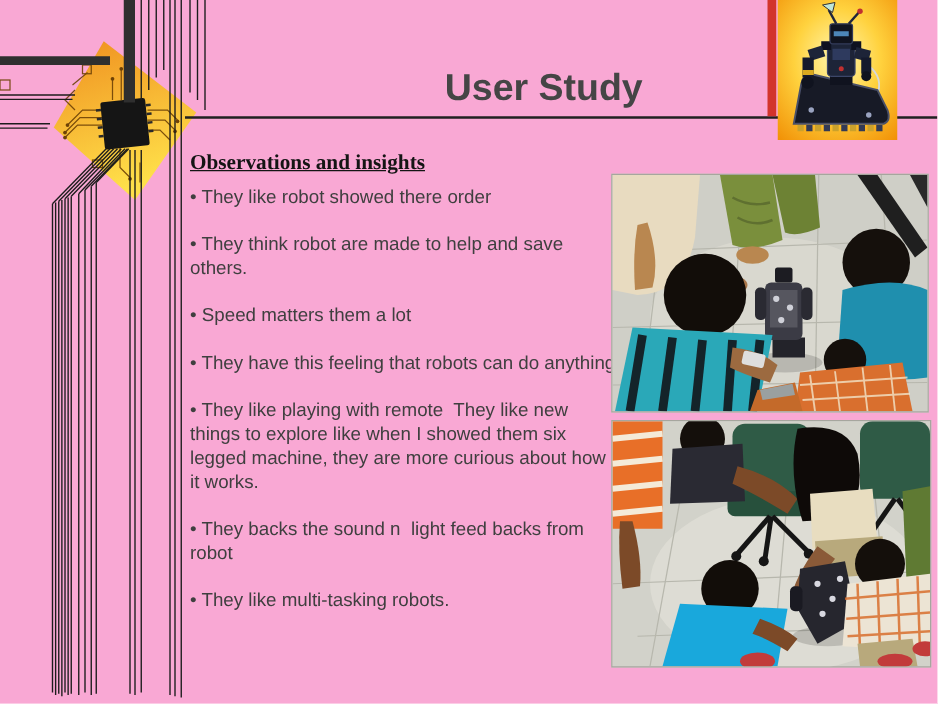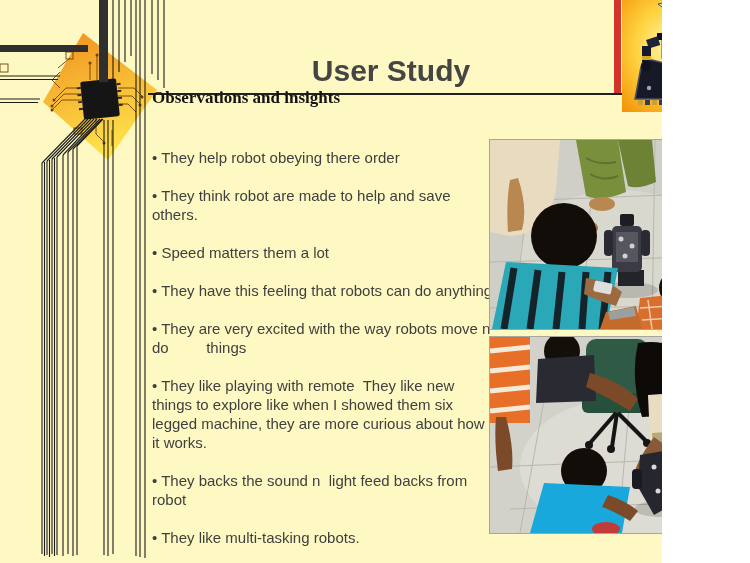--- a/index.html
+++ b/index.html
@@ -1,32 +1,32 @@
 <!DOCTYPE html>
 <html><head>
 <meta charset="utf-8">
 <style>
   html,body{margin:0;padding:0;background:#fff;}
   body{width:750px;height:563px;overflow:hidden;font-family:"Liberation Sans",sans-serif;}
-  .slide{position:relative;width:662px;height:563px;background:#fef9c3;overflow:hidden;}
+  .slide{position:relative;width:750px;height:563px;background:#f9a8d4;overflow:hidden;}
 
   .left-deco{position:absolute;left:0;top:0;width:170px;height:563px;}
 
   .slide-title{position:absolute;left:150px;right:30px;top:54px;text-align:center;
     font-size:30px;font-weight:bold;color:#454545;letter-spacing:0;}
 
   .title-divider{position:absolute;left:148px;top:93px;width:602px;height:2px;background:#212121;}
 
   .red-strip{position:absolute;left:614px;top:0;width:7px;height:93px;background:#d2342c;}
 
   .robot-clipart{position:absolute;left:622px;top:0;width:96px;height:112px;}
   .robot-clipart svg{display:block;width:100%;height:100%;}
 
-  .section-heading{position:absolute;left:152px;top:88px;width:340px;
-    font-family:"Liberation Serif",serif;font-weight:bold;font-size:17px;color:#141414;}
+  .section-heading{position:absolute;left:152px;top:120px;width:340px;
+    font-family:"Liberation Serif",serif;font-weight:bold;font-size:17px;color:#141414;text-decoration:underline;}
 
   .bullets{position:absolute;left:152px;top:148px;width:341px;}
   .bullet{font-size:15px;line-height:19px;color:#3f3f3f;margin:0 0 19px 0;white-space:pre-wrap;}
 
   .photo{position:absolute;border:1px solid #a6a69e;box-sizing:border-box;background:#d4d4cc;}
   .photo svg{display:block;width:100%;height:100%;}
   .photo-1{left:489px;top:139px;width:254px;height:191px;}
   .photo-2{left:489px;top:336px;width:256px;height:198px;}
 </style>
 </head>
@@ -195,26 +195,24 @@
         <polygon points="36,4 46,2 44,10" fill="#bfe6da" stroke="#333" stroke-width="0.8"></polygon>
         <line x1="57" y1="19" x2="65" y2="10" stroke="#20263c" stroke-width="2"></line>
         <circle cx="66" cy="9" r="2.2" fill="#c03030"></circle>
       </g>
     </svg>
   </div>
 
   <div class="section-heading">Observations and insights</div>
 
   <div class="bullets">
-    <div class="bullet">• They help robot obeying there order</div>
+    <div class="bullet">• They like robot showed there order</div>
     <div class="bullet">• They think robot are made to help and save others.</div>
     <div class="bullet">• Speed matters them a lot</div>
     <div class="bullet">• They have this feeling that robots can do anything</div>
-    <div class="bullet">• They are very excited with the way robots move n
-do         things</div>
     <div class="bullet">• They like playing with remote  They like new things to explore like when I showed them six legged machine, they are more curious about how it works.</div>
     <div class="bullet">• They backs the sound n  light feed backs from robot</div>
     <div class="bullet">• They like multi-tasking robots.</div>
   </div>
 
   <div class="photo photo-1">
     <svg viewBox="0 0 252 189" preserveAspectRatio="none" aria-hidden="true">
       <rect width="252" height="189" fill="#cfcfc7"></rect>
       <ellipse cx="130" cy="115" rx="100" ry="65" fill="#dddcd3" opacity="0.7"></ellipse>
       <g stroke="#b7b7ad" stroke-width="1">

